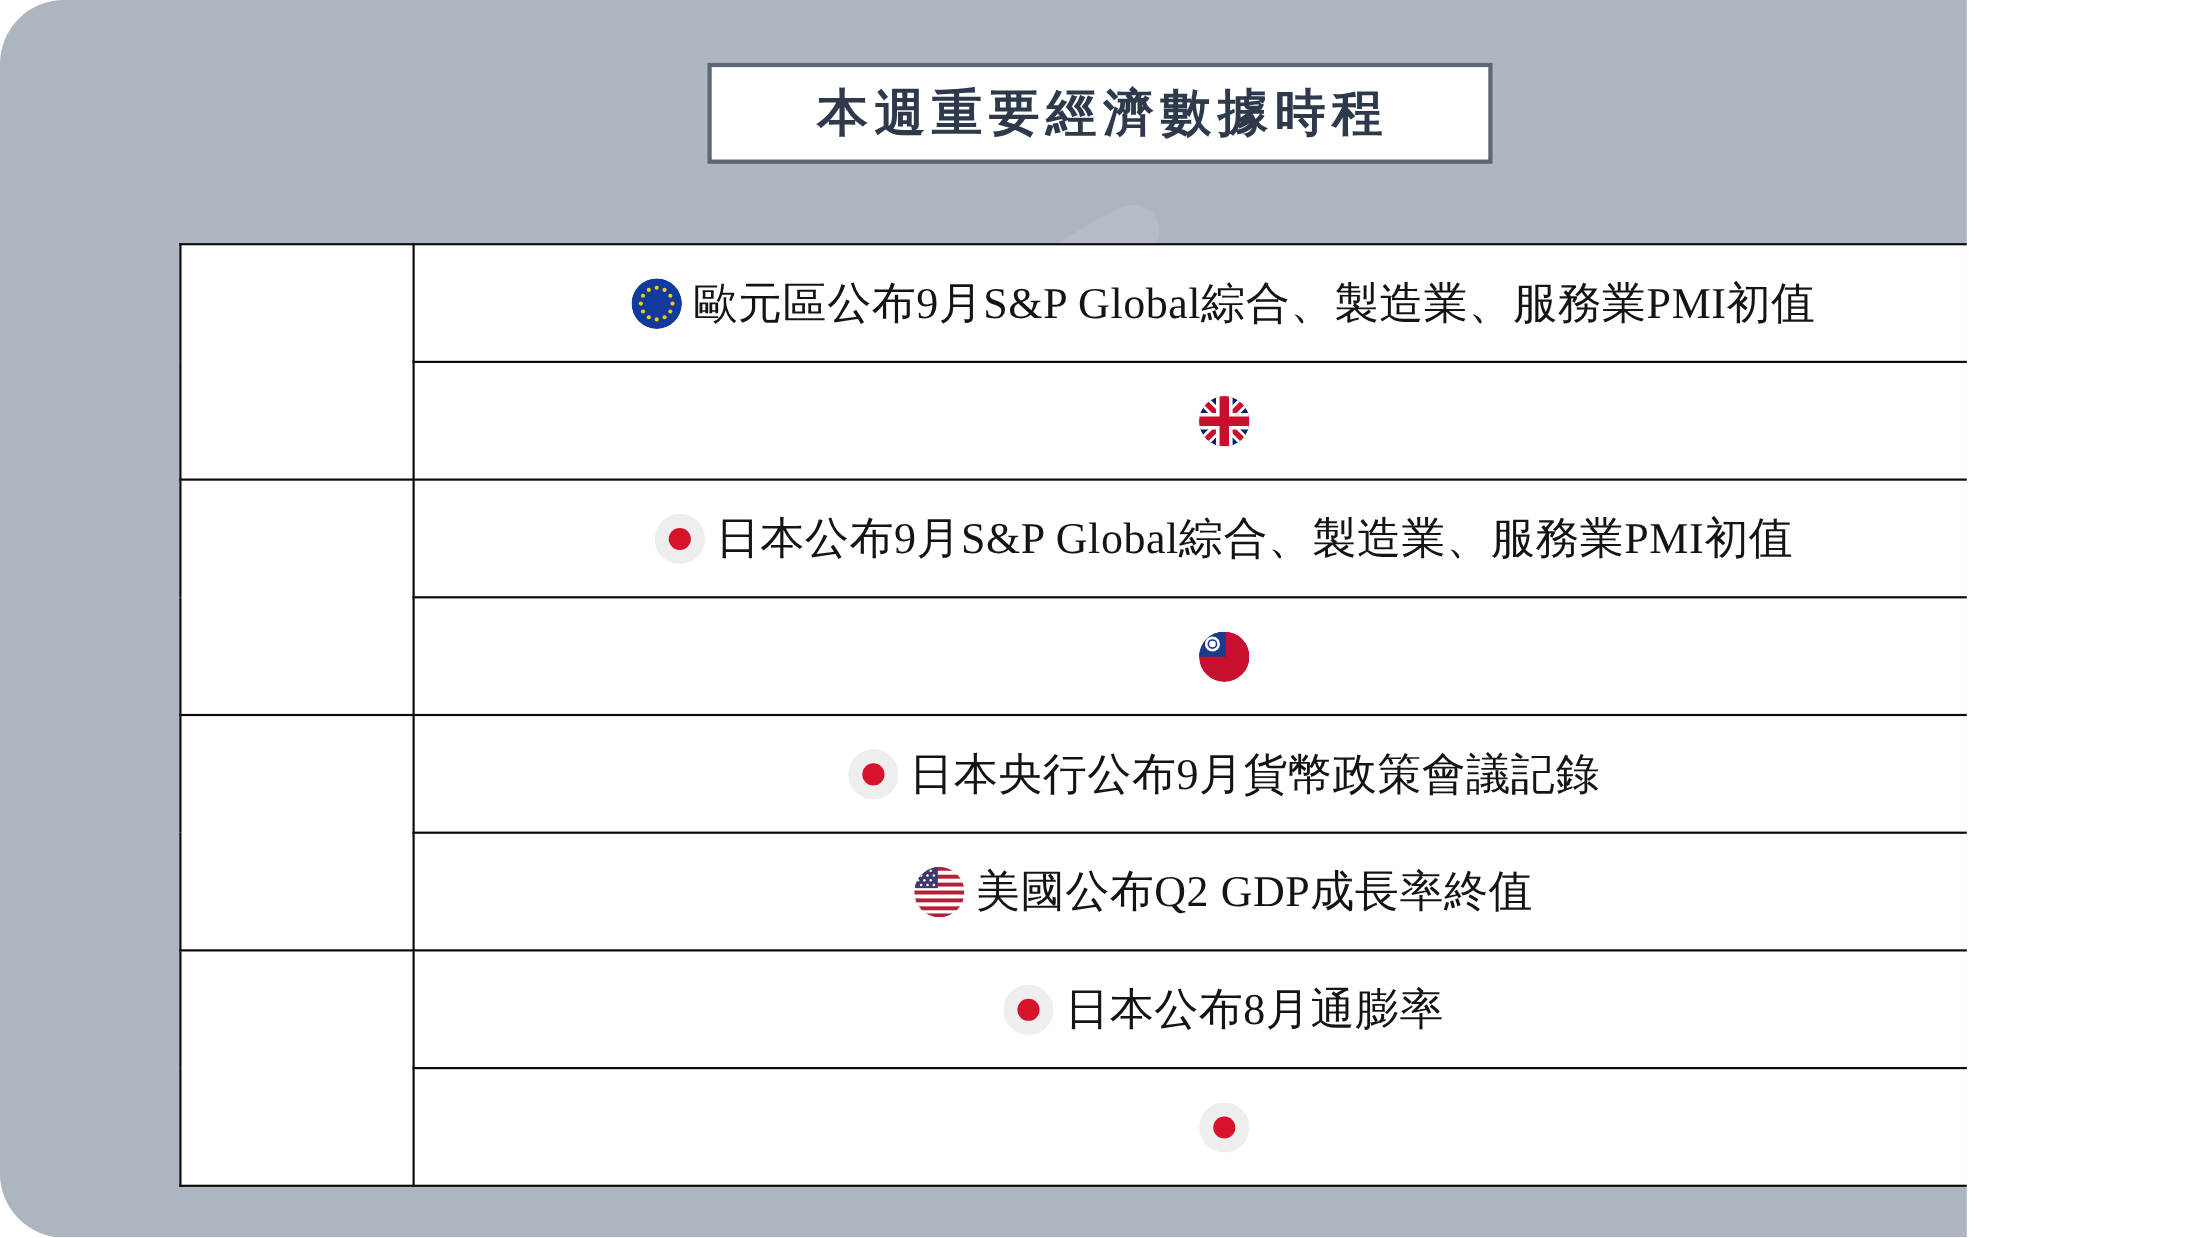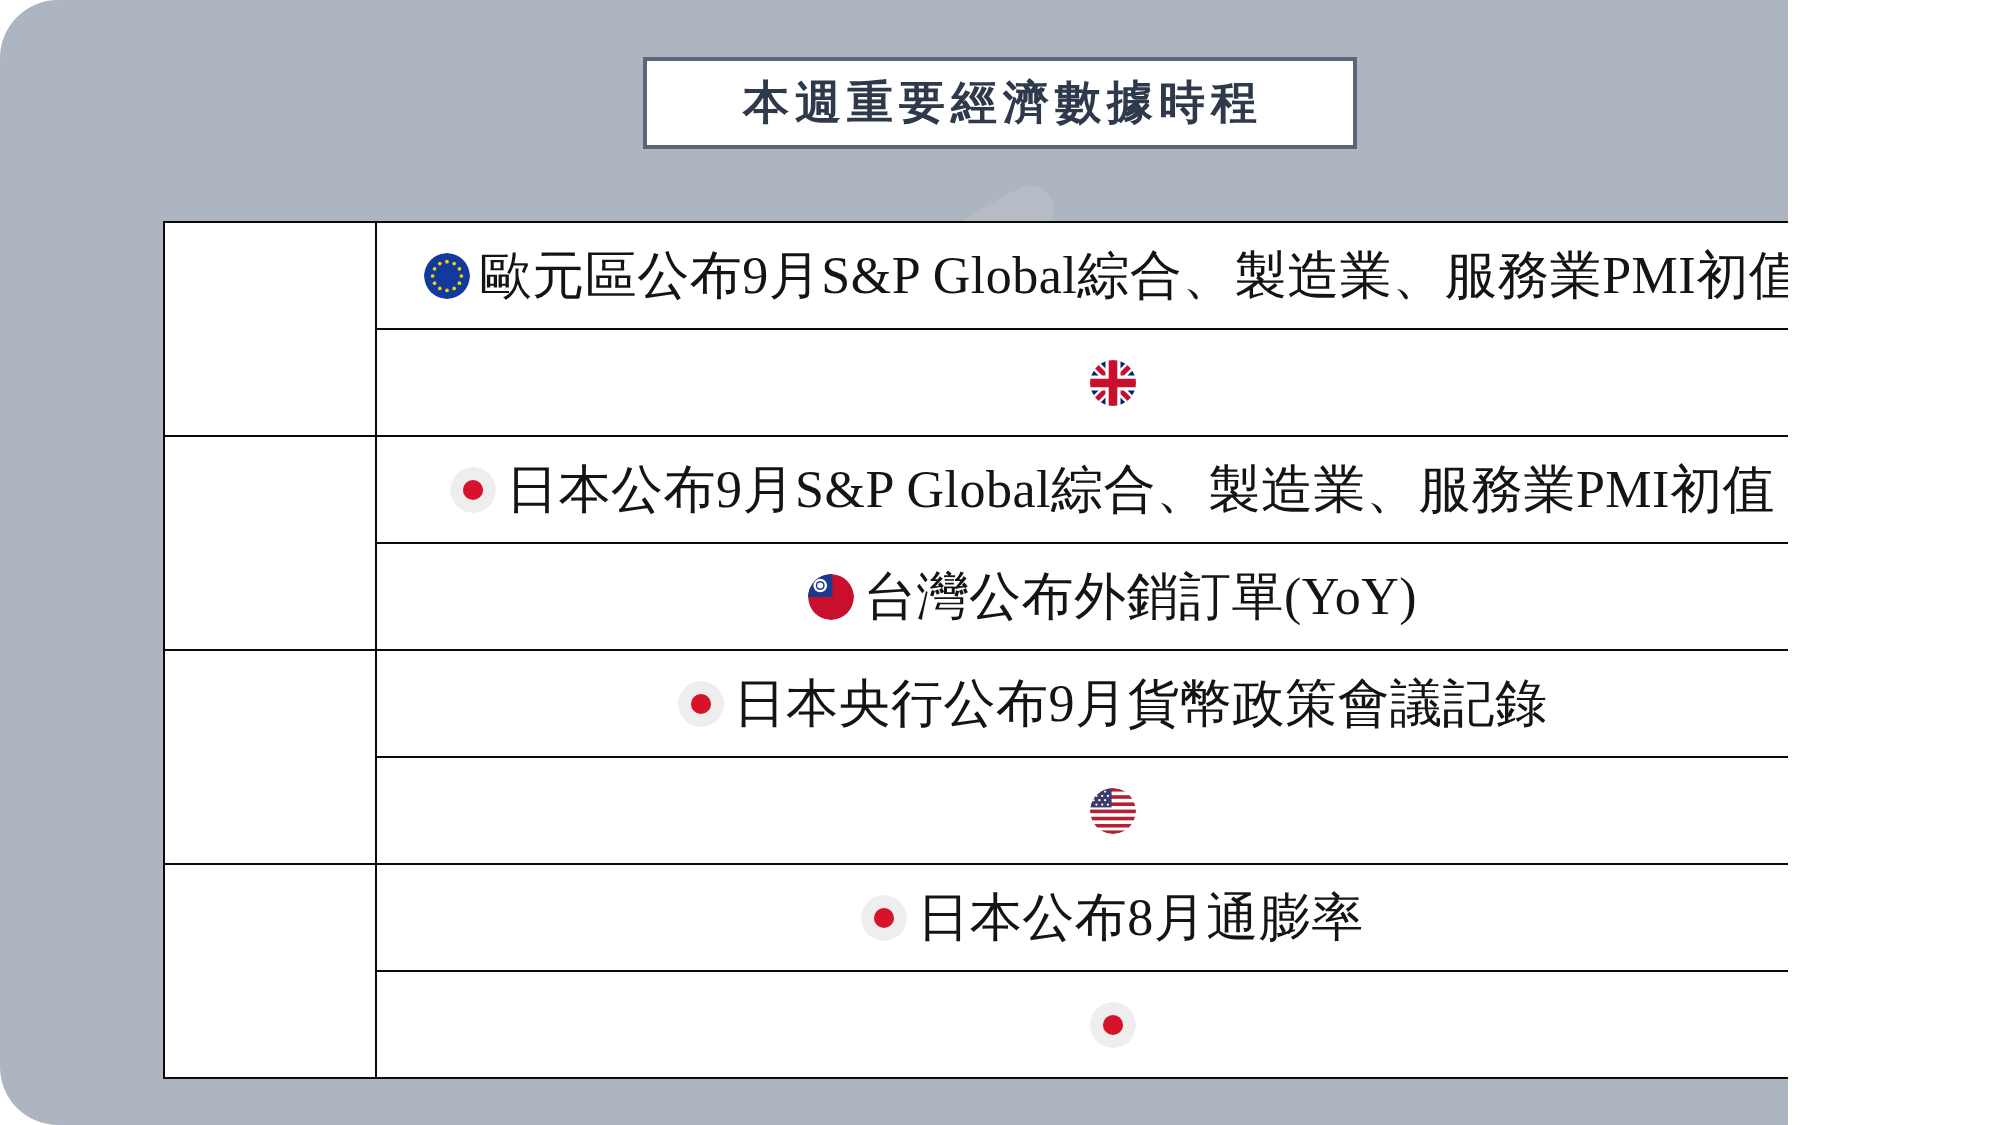--- a/index.html
+++ b/index.html
@@ -92,21 +92,21 @@
     background: #ffffff;
   }
   .event-inner {
     display: flex;
     align-items: center;
     justify-content: center;
     gap: 10px;
     padding: 0 24px;
   }
   .event-text {
-    font-size: 52px;
+    font-size: 40px;
     color: #141414;
     line-height: 1.1;
     white-space: nowrap;
     letter-spacing: 0.5px;
   }
   .flag {
     flex: 0 0 auto;
     width: 46px;
     height: 46px;
     border-radius: 50%;
@@ -208,21 +208,20 @@
                   </defs>
                   <g clip-path="url(#twc)">
                     <rect width="64" height="64" fill="#c8102e"></rect>
                     <rect width="34" height="32" fill="#1b3a8c"></rect>
                     <circle cx="17" cy="16" r="9.5" fill="#ffffff"></circle>
                     <circle cx="17" cy="16" r="6.2" fill="#1b3a8c"></circle>
                     <circle cx="17" cy="16" r="4.2" fill="#ffffff"></circle>
                   </g>
                 </svg>
               </span>
-              <span class="event-text">台灣公布外銷訂單(YoY)</span>
             </div>
           </td>
         </tr>
         <tr>
           <td class="date-cell" rowspan="2">9/25</td>
           <td class="event-cell">
             <div class="event-inner">
               <span class="flag">
                 <svg viewBox="0 0 64 64">
                   <circle cx="32" cy="32" r="32" fill="#eeeeee"></circle>
@@ -265,20 +264,21 @@
                       <circle cx="5" cy="17" r="1.6"></circle>
                       <circle cx="13" cy="17" r="1.6"></circle>
                       <circle cx="21" cy="17" r="1.6"></circle>
                       <circle cx="9" cy="23" r="1.6"></circle>
                       <circle cx="17" cy="23" r="1.6"></circle>
                       <circle cx="25" cy="23" r="1.6"></circle>
                     </g>
                   </g>
                 </svg>
               </span>
+              <span class="event-text">美國公布Q2 GDP成長率終值</span>
             </div>
           </td>
         </tr>
         <tr>
           <td class="date-cell" rowspan="2">9/26</td>
           <td class="event-cell">
             <div class="event-inner">
               <span class="flag">
                 <svg viewBox="0 0 64 64">
                   <circle cx="32" cy="32" r="32" fill="#eeeeee"></circle>

